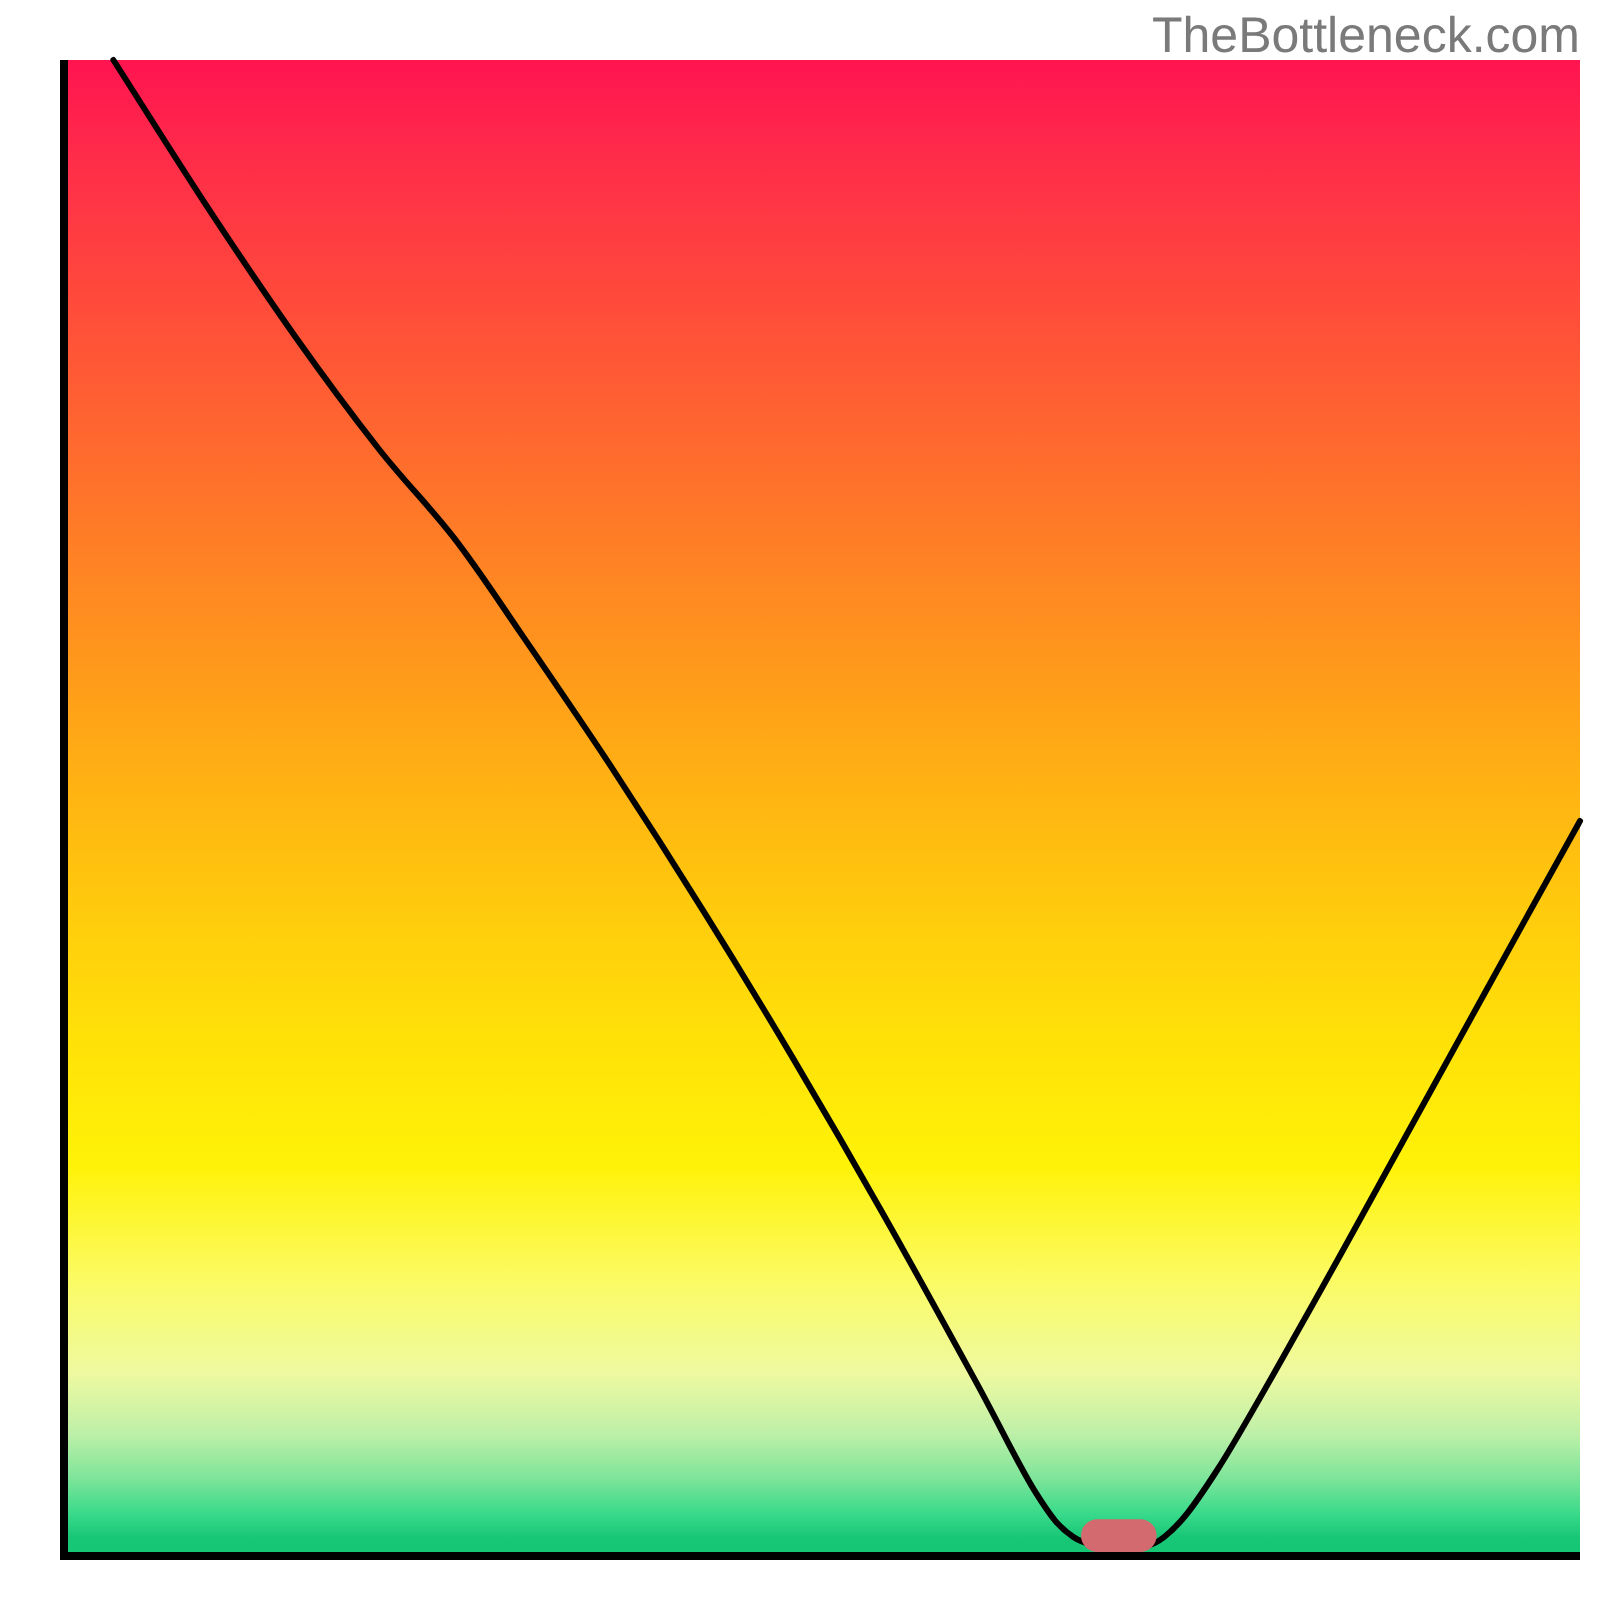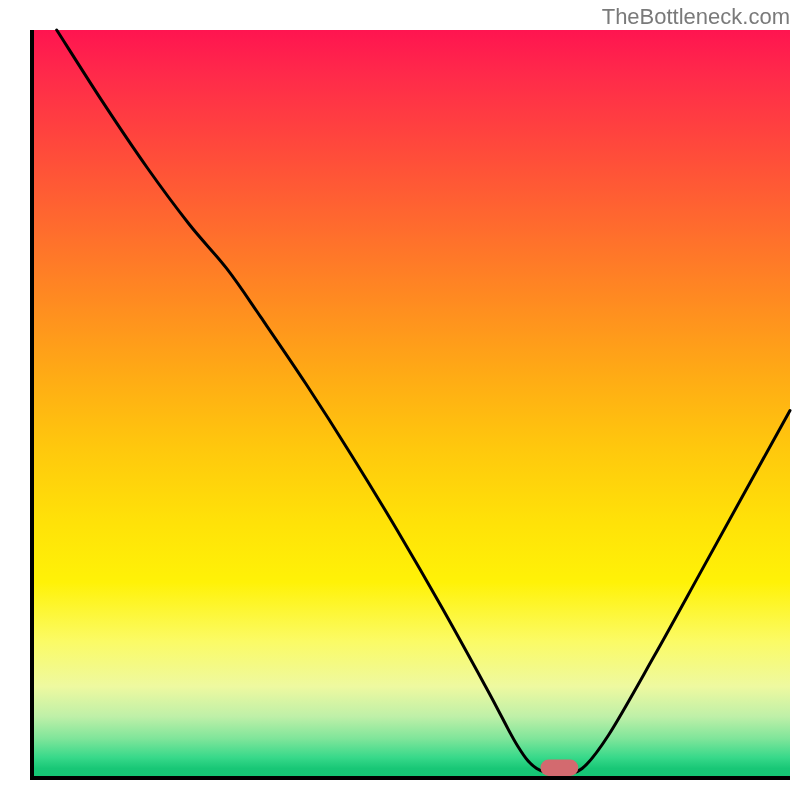--- a/index.html
+++ b/index.html
@@ -13,21 +13,21 @@
   }
   .container {
     position: relative;
     width: 800px;
     height: 800px;
   }
   .watermark {
     position: absolute;
     top: 4px;
     right: 10px;
-    font-size: 22px;
+    font-size: 25px;
     font-weight: 500;
     color: #7a7a7a;
     font-family: Arial, Helvetica, sans-serif;
     letter-spacing: 0px;
     z-index: 10;
   }
   .axes {
     position: absolute;
     left: 30px;
     top: 30px;

